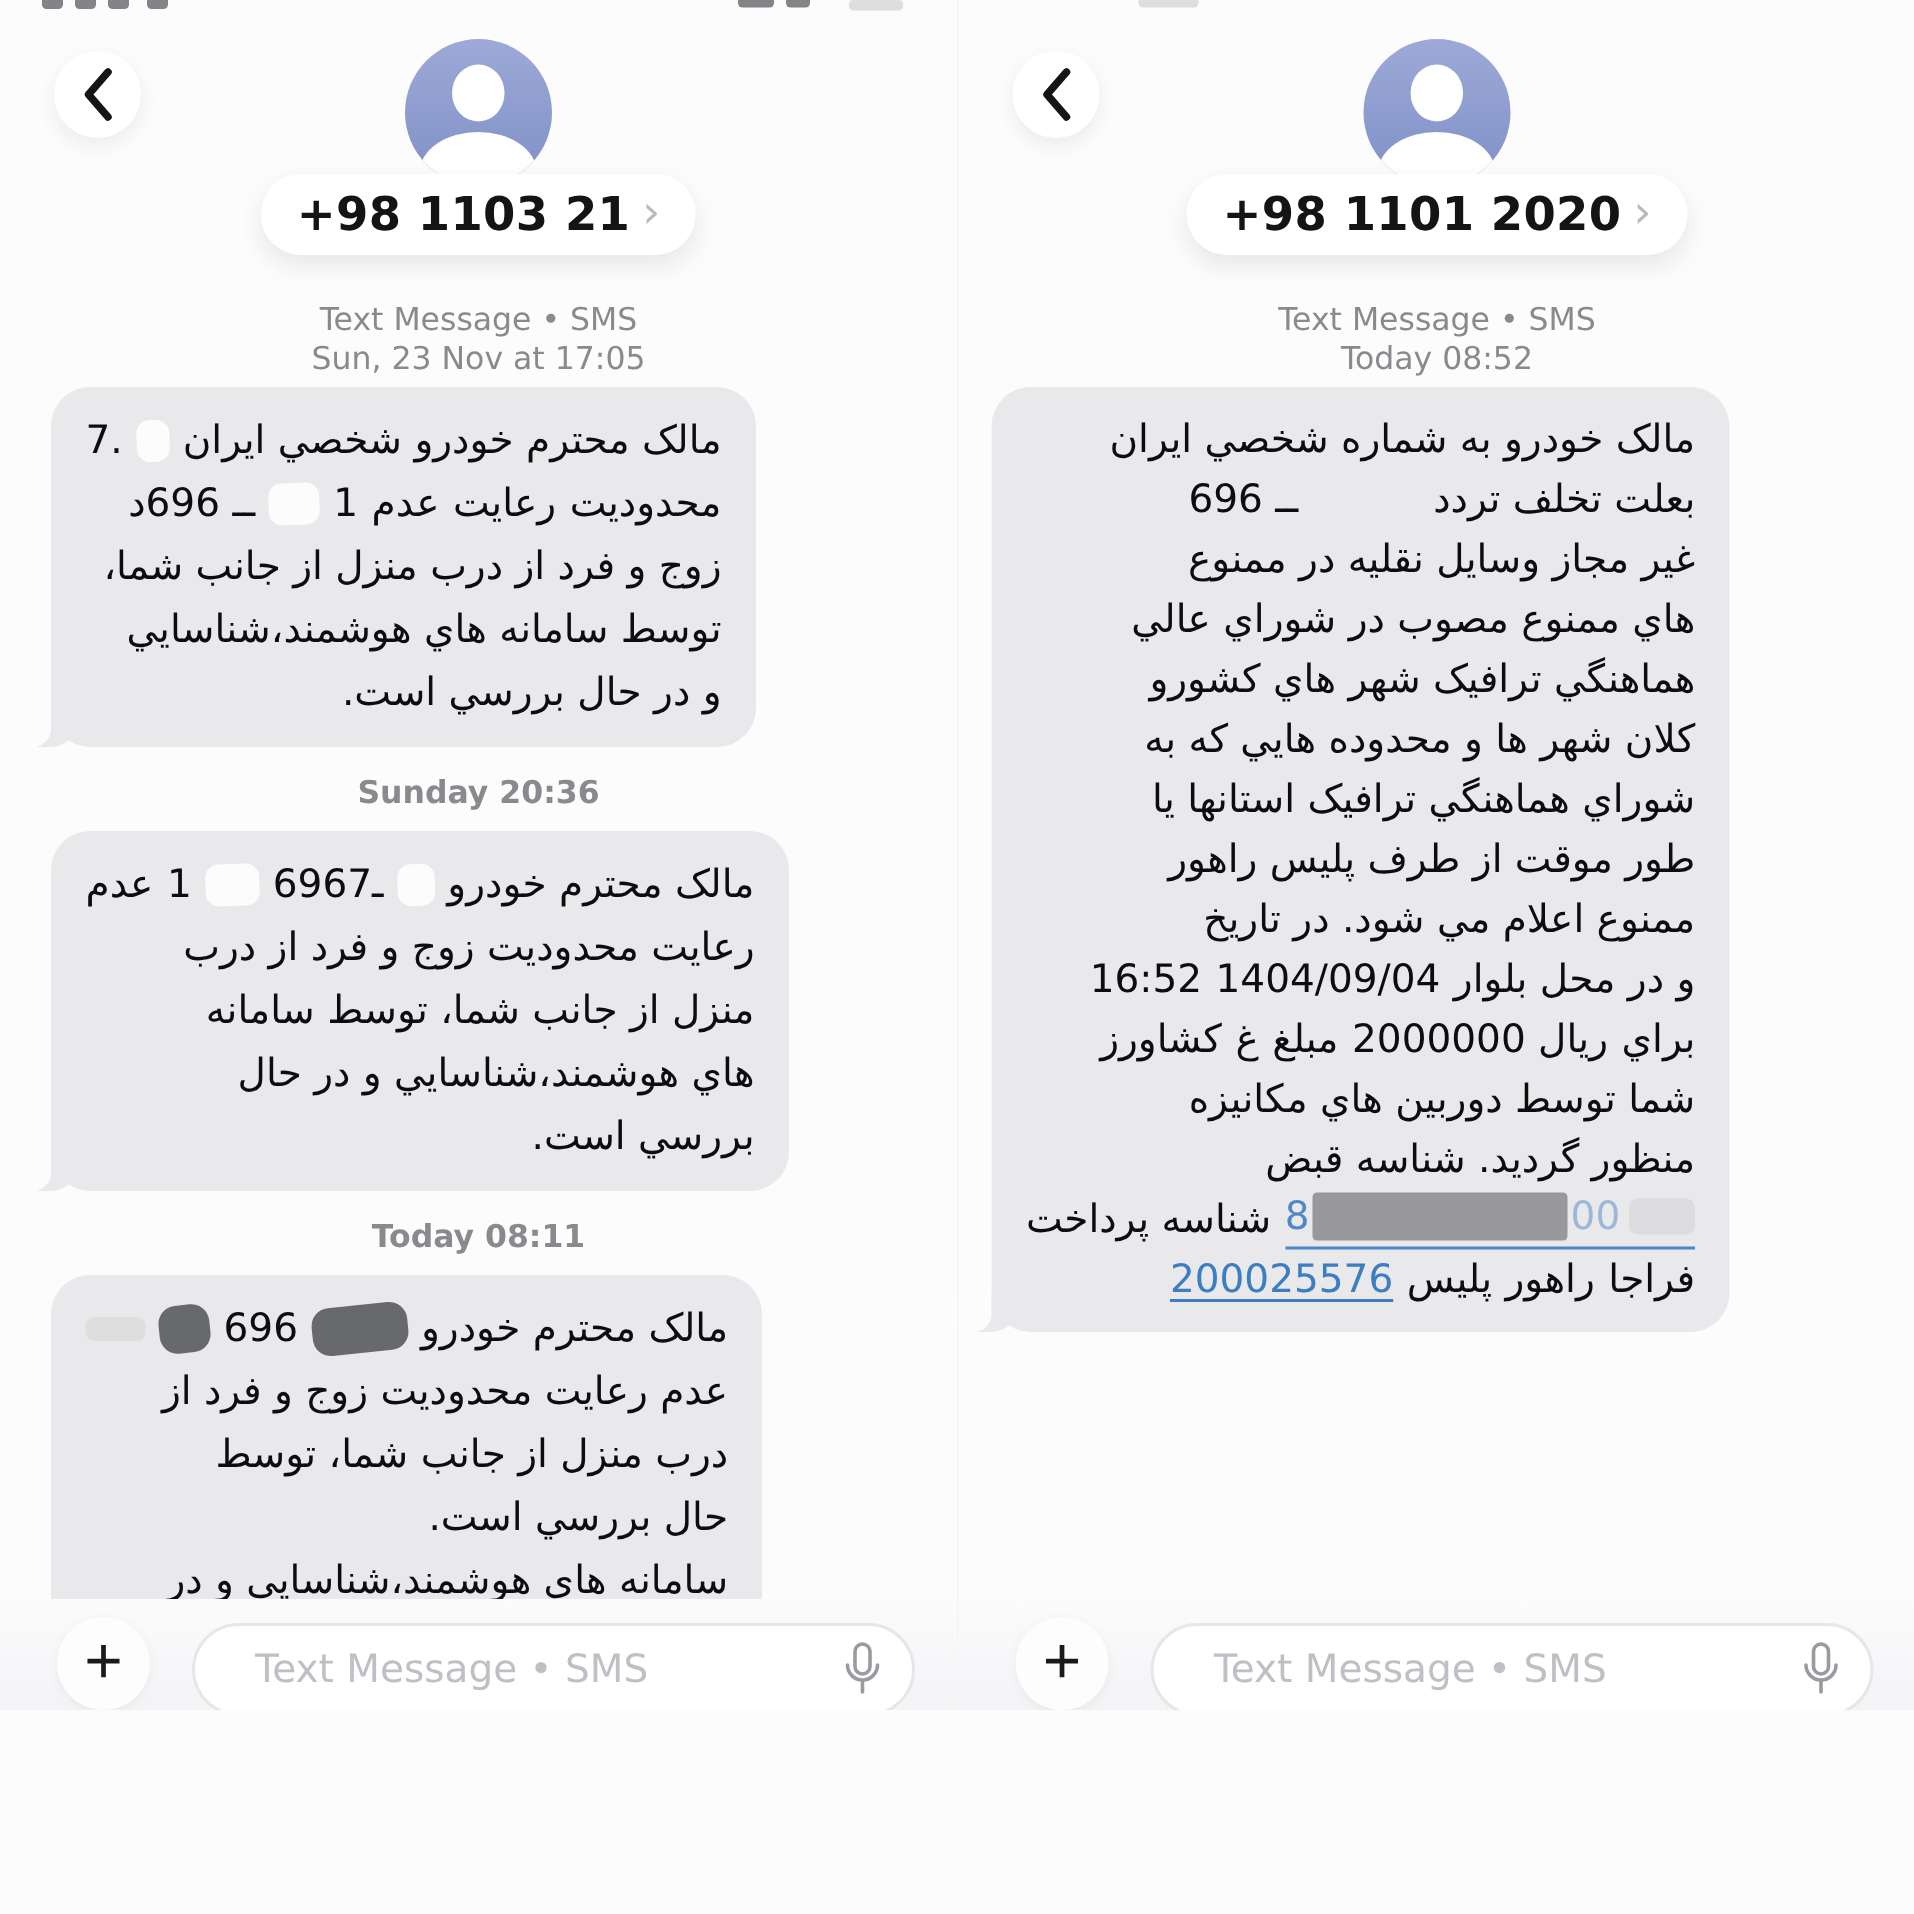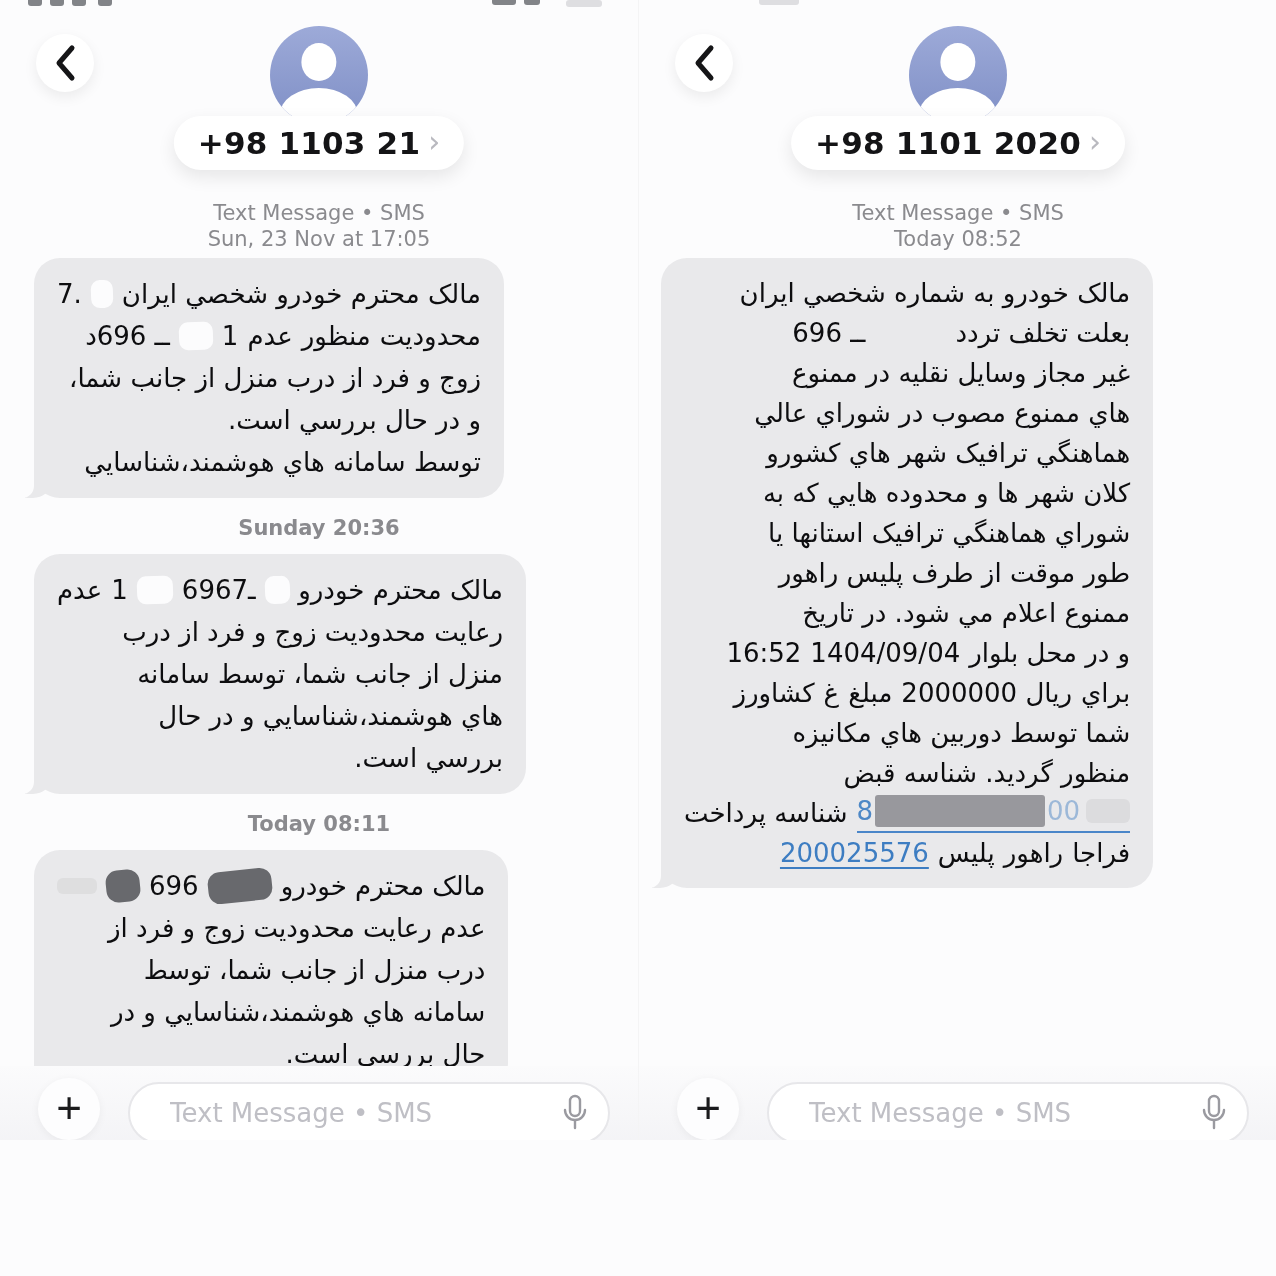--- a/index.html
+++ b/index.html
@@ -97,31 +97,31 @@
         <div class="msg-line">
           <span class="word" dir="ltr">7.</span>
           <span class="redact-w" style="width: 22px;"></span>
           <span class="word" dir="rtl">مالک محترم خودرو شخصي  ايران</span>
         </div>
         <div class="msg-line">
           <span class="word" dir="ltr">ــ 696د</span>
           <span class="redact-w" style="width: 34px;"></span>
           <span class="word" dir="ltr">1</span>
           <span class="word" dir="rtl">عدم</span>
-          <span class="word" dir="rtl">منظور</span>
+          <span class="word" dir="rtl">رعايت</span>
           <span class="word" dir="rtl">محدوديت</span>
         </div>
         <div class="msg-line">
           <span class="word" dir="rtl">زوج و فرد از درب منزل از جانب شما،</span>
         </div>
         <div class="msg-line">
+          <span class="word" dir="rtl">توسط سامانه هاي هوشمند،شناسايي</span>
+        </div>
+        <div class="msg-line">
           <span class="word" dir="rtl">و در حال بررسي است.</span>
-        </div>
-        <div class="msg-line">
-          <span class="word" dir="rtl">توسط سامانه هاي هوشمند،شناسايي</span>
         </div>
       </div>
       <div class="date-separator">Sunday 20:36</div>
       <div class="bubble">
         <div class="msg-line">
           <span class="word" dir="rtl">عدم</span>
           <span class="word" dir="ltr">1</span>
           <span class="redact-w" style="width: 44px;"></span>
           <span class="word" dir="ltr">696ـ7</span>
           <span class="redact-w" style="width: 30px;"></span>
@@ -149,24 +149,24 @@
           <span class="redact-d" style="width: 64px;"></span>
           <span class="word" dir="rtl">مالک محترم خودرو</span>
         </div>
         <div class="msg-line">
           <span class="word" dir="rtl">عدم رعايت محدوديت زوج و فرد از</span>
         </div>
         <div class="msg-line">
           <span class="word" dir="rtl">درب منزل از جانب شما، توسط</span>
         </div>
         <div class="msg-line">
+          <span class="word" dir="rtl">حال بررسي است.</span>
+        </div>
+        <div class="msg-line">
           <span class="word" dir="rtl">سامانه هاي هوشمند،شناسايي و در</span>
-        </div>
-        <div class="msg-line">
-          <span class="word" dir="rtl">حال بررسي است.</span>
         </div>
       </div>
     </div>
 
   <div class="composer">
     <button class="plus-btn">+</button>
     <div class="input-pill">
       <input class="sms-input" readonly="" placeholder="Text Message • SMS" style="">
       <svg class="mic" width="26" height="38" viewBox="0 0 26 38">
         <rect x="8" y="2" width="10" height="20" rx="5" fill="none" stroke="#9a9aa0" stroke-width="2.4"></rect>

